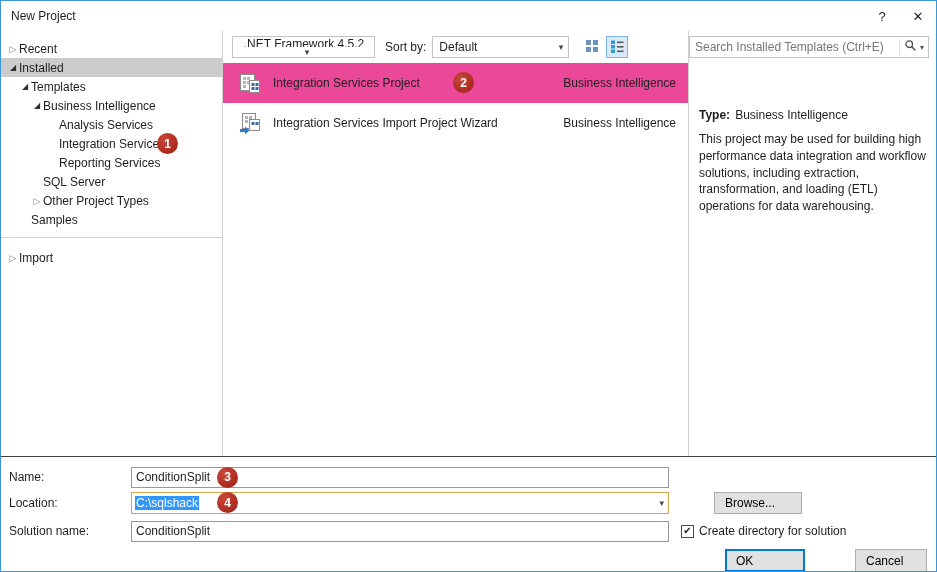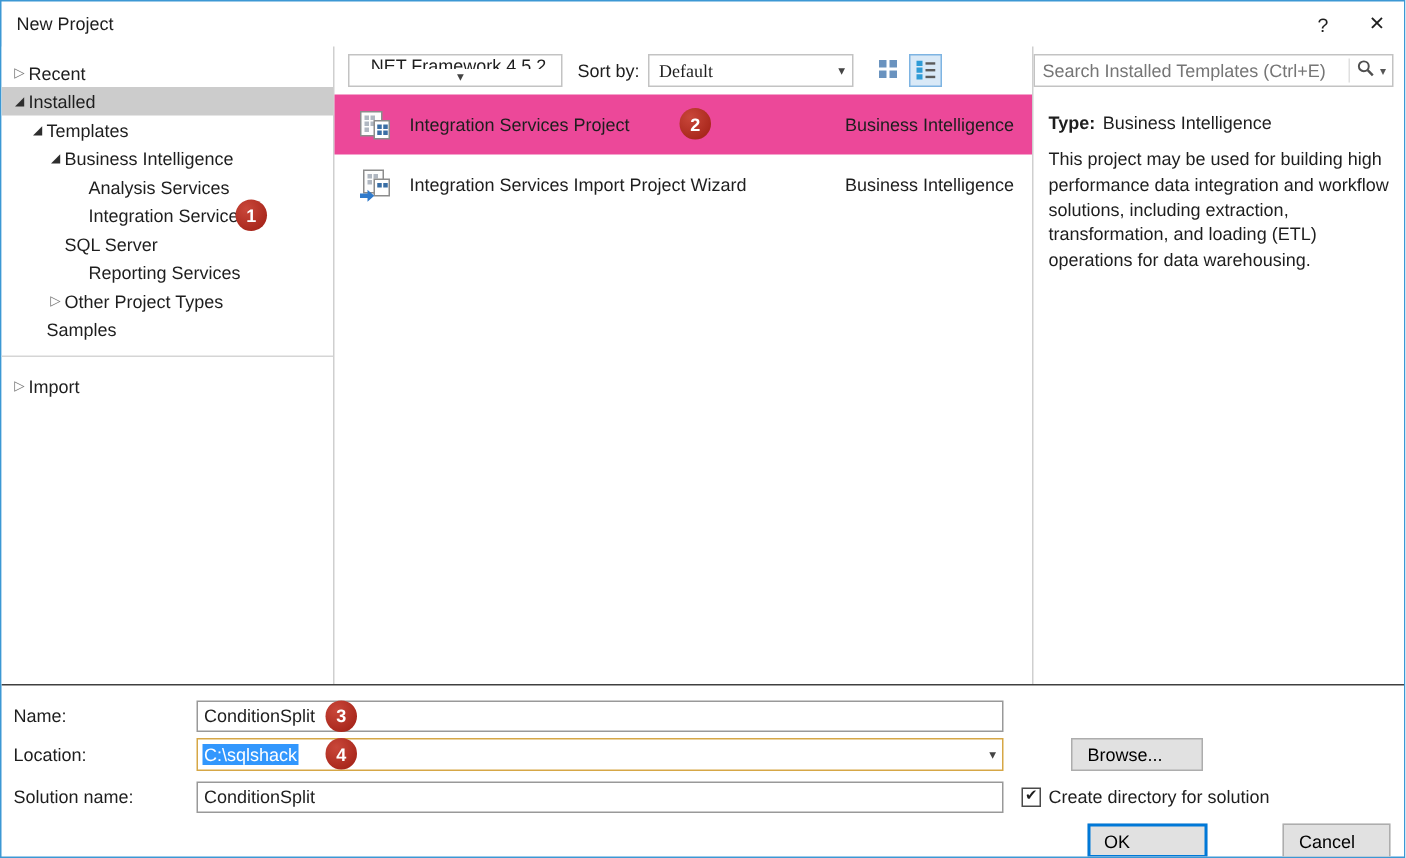--- a/index.html
+++ b/index.html
@@ -44,21 +44,21 @@
   .badge.inline { margin-left: -8px; position: relative; z-index: 2; }
   .badge.abs { position: absolute; left: 230px; top: 9px; }
   .badge.fbadge { position: absolute; left: 86px; top: 0; z-index: 3; }
   
   .center { flex: 1; min-width: 0; display: flex; flex-direction: column; }
   .toolbar { height: 32px; flex: none; display: flex; align-items: center; padding-left: 9px; }
   .dd { height: 22px; border: 1px solid #c3c3c3; background: #fff; display: flex; align-items: center;
         padding: 0 5px 0 6px; cursor: default; }
   .dd .dtext { flex: 1; white-space: nowrap; overflow: hidden; }
   .dd.fw { width: 143px; margin-right: 10px; flex-direction: column; }
-  .dd.sort { width: 137px; margin: 0 12px 0 6px; font-family: Liberation Serif, serif; }
+  .dd.sort { width: 137px; margin: 0 12px 0 6px; }
   .caret { font-size: 9px; color: #444; margin-left: 6px; flex: none; }
   .viewbtn { width: 22px; height: 22px; display: flex; align-items: center; justify-content: center;
              border: 1px solid transparent; margin-right: 3px; }
   .viewbtn.active { background: #d9e9f7; border-color: #7eb4e2; }
   
   .list { flex: 1; display: flex; flex-direction: column; min-height: 0; }
   .tpl-row { height: 40px; flex: none; display: flex; align-items: center; padding: 0 12px 0 14px; position: relative; }
   .tpl-row.selected { background: #ec4899; }
   .tpl-icon { width: 26px; height: 26px; flex: none; margin-right: 10px; }
   .tpl-name { white-space: nowrap; }
@@ -68,21 +68,21 @@
   
   .rightpane { width: 248px; flex: none; border-left: 1px solid #cfcfcf; display: flex; flex-direction: column; }
   .searchwrap { height: 32px; flex: none; display: flex; align-items: center; padding-right: 7px; }
   .search { flex: 1; height: 22px; border: 1px solid #c3c3c3; background: #fff; display: flex; align-items: center; padding-right: 4px; }
   .search input { flex: 1; min-width: 0; border: none; outline: none; height: 18px; padding: 0 5px;
                   font: inherit; font-size: 12px; color: #000000; }
   .search input::placeholder { color: #767676; }
   .s-icons { display: flex; align-items: center; border-left: 1px solid #e0e0e0; padding-left: 4px; }
   .s-caret { font-size: 8px; color: #555; margin-left: 3px; }
   .desc { padding: 12px 10px 0 10px; }
-  .type-line { margin-bottom: 9px; }
+  .type-line { margin-bottom: 9px; margin-top: 33px; }
   .type-label { font-weight: bold; margin-right: 5px; }
   .desc p { line-height: 1.4; }
   
   .footer { height: 129px; border-top: 1px solid #404040; padding: 9px 0 0 8px; }
   .frow { display: flex; align-items: center; height: 22px; margin-bottom: 4px; }
   .frow.loc { margin-bottom: 6px; }
   .flabel { width: 122px; flex: none; }
   .ffield { width: 538px; flex: none; position: relative; display: flex; align-items: center; }
   input.txt { width: 100%; height: 21px; border: 1px solid #999; padding: 0 4px; font: inherit; font-size: 12px; color: #1e1e1e; }
   .combo { width: 100%; height: 22px; border: 1px solid #d6a746; background: #fff; display: flex;
@@ -133,27 +133,27 @@
       </div>
       <div class="tree-item lvl3">
         <span class="tw"></span>
         <span>Analysis Services</span>
       </div>
       <div class="tree-item lvl3">
         <span class="tw"></span>
         <span>Integration Services</span>
         <span class="badge inline">1</span>
       </div>
+      <div class="tree-item lvl3">
+        <span class="tw"></span>
+        <span>Reporting Services</span>
+      </div>
       <div class="tree-item lvl2">
         <span class="tw"></span>
         <span>SQL Server</span>
-      </div>
-      <div class="tree-item lvl3">
-        <span class="tw"></span>
-        <span>Reporting Services</span>
       </div>
       <div class="tree-item lvl2">
         <span class="tw hollow">▷</span>
         <span>Other Project Types</span>
       </div>
       <div class="tree-item lvl1">
         <span class="tw"></span>
         <span>Samples</span>
       </div>
       <div class="tree-divider"></div>

